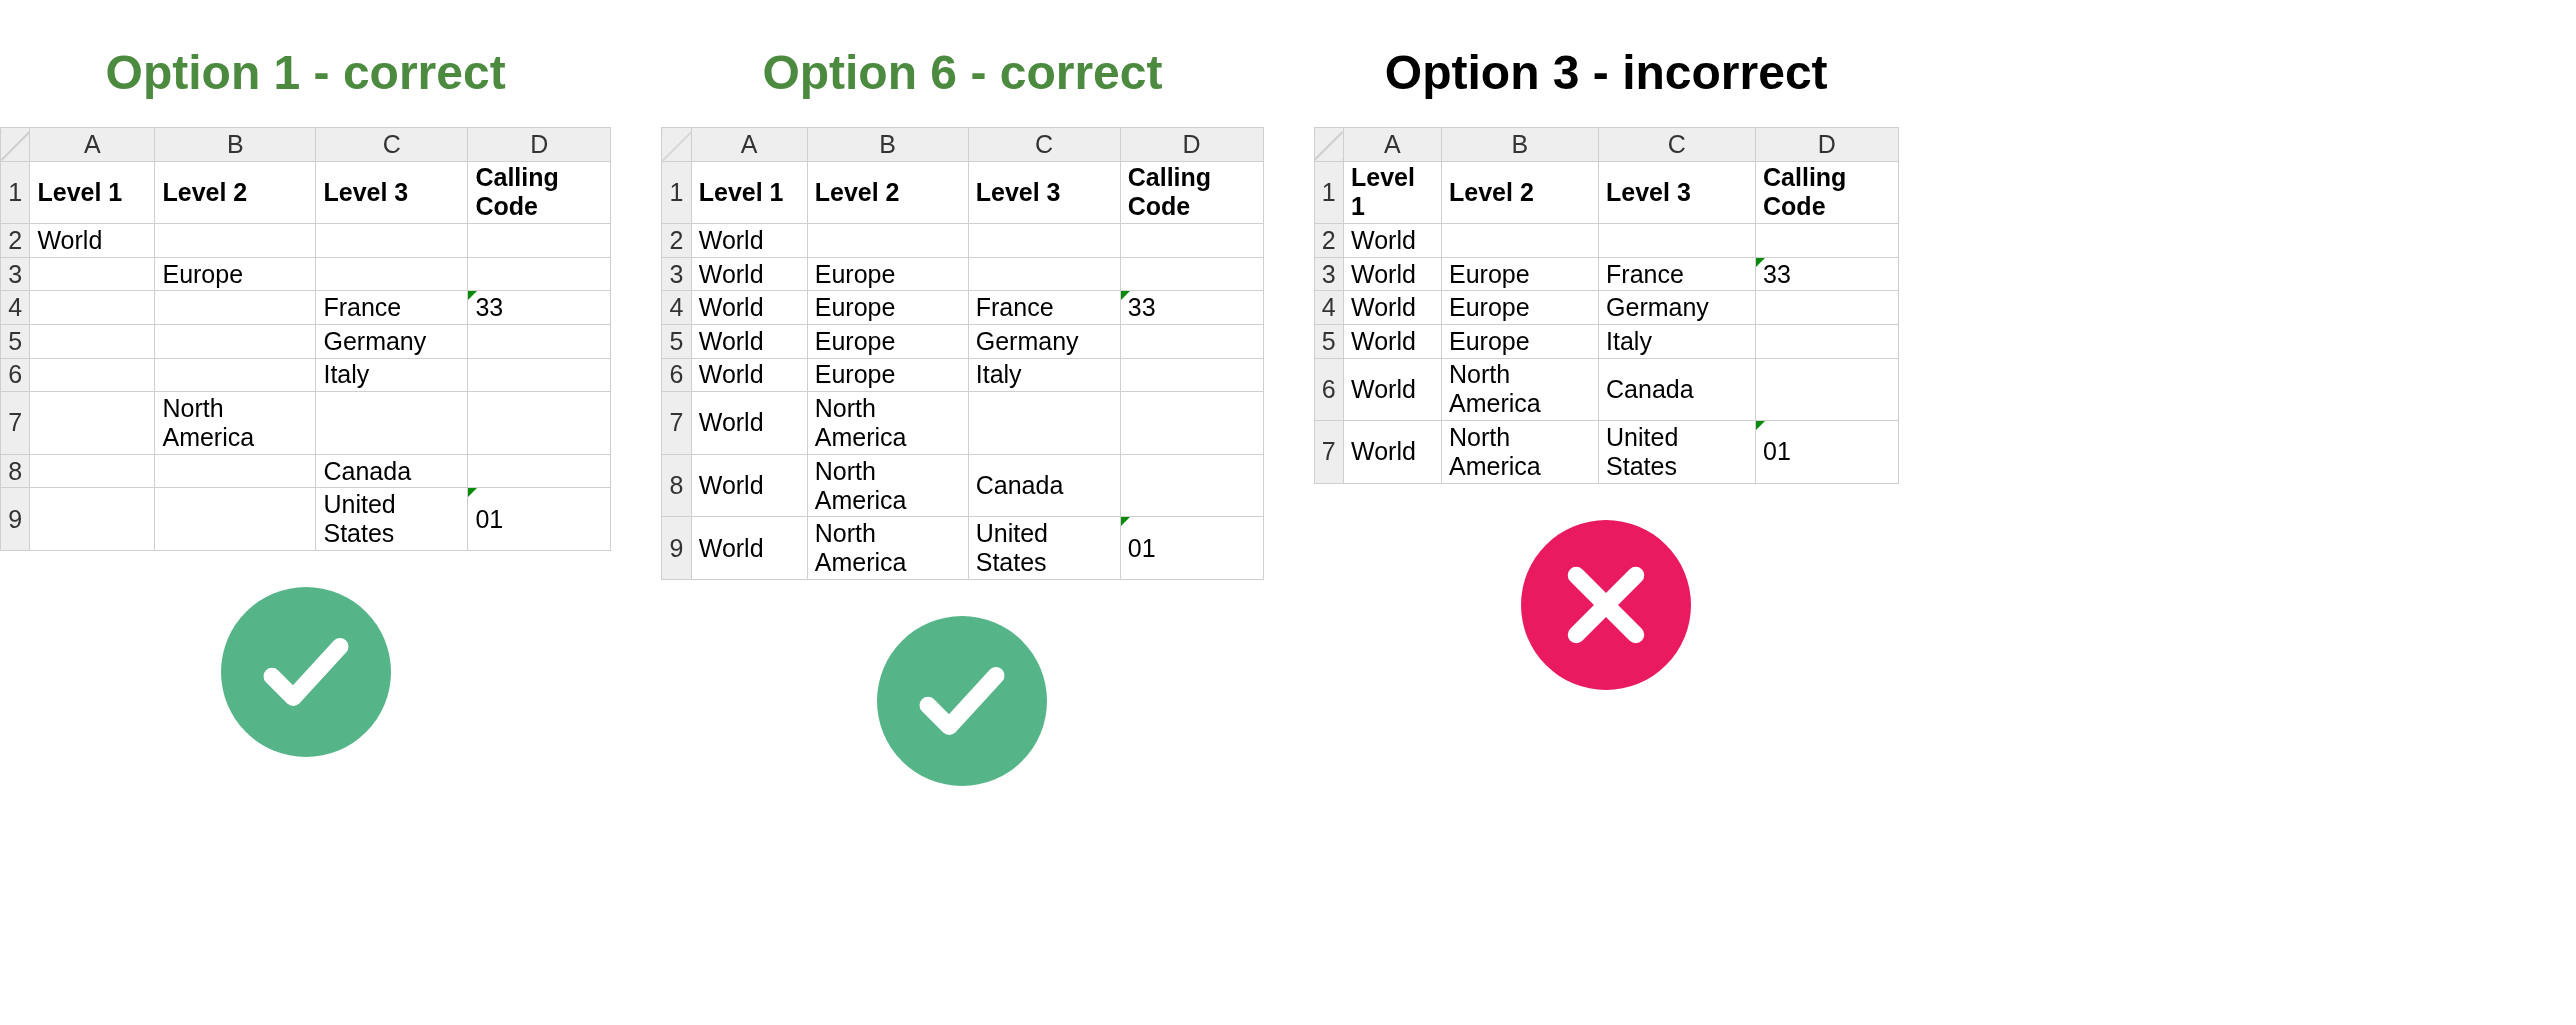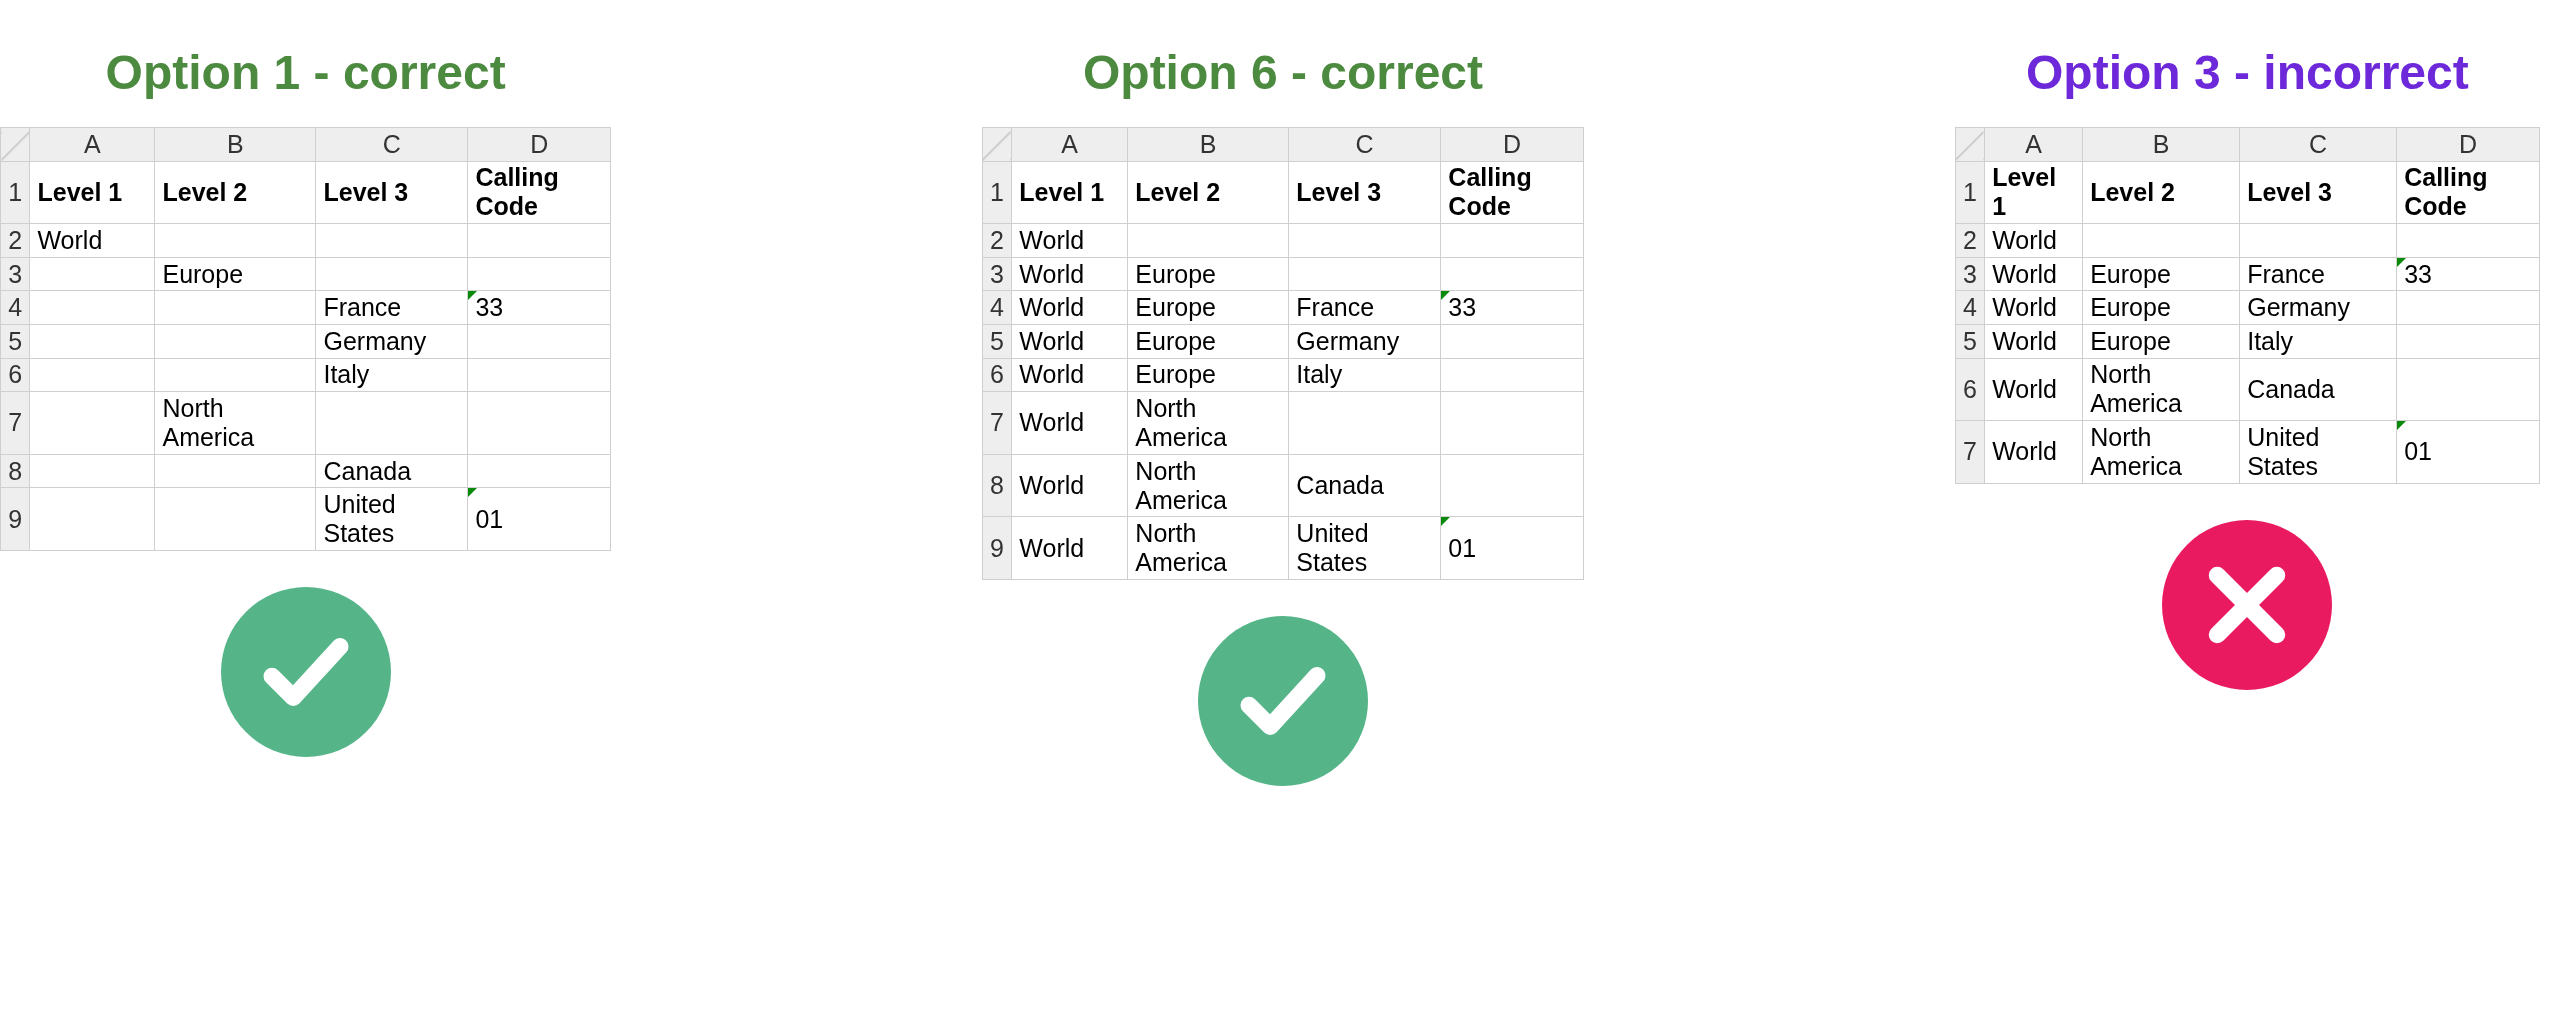--- a/index.html
+++ b/index.html
@@ -6,37 +6,36 @@
     margin: 0;
     padding: 0;
     background: #ffffff;
     font-family: "Segoe UI", Arial, sans-serif;
     width: 2576px;
     height: 1025px;
     overflow: hidden;
   }
   .page {
     display: flex;
-    gap: 76px;
+    gap: 50px;
     padding: 45px 36px 0 0;
-    justify-content: space-between;
   }
   .option {
     display: flex;
     flex-direction: column;
     align-items: center;
   }
   .option-title {
     font-size: 48px;
     font-weight: 700;
     margin-bottom: 27px;
     white-space: nowrap;
   }
   .title-green { color: #4c8a3f; }
-  .title-red   { color: #6d28d9; }
+  .title-red   { color: #000000; }
 
   
   table.sheet {
     border-collapse: collapse;
     font-size: 25px;
     color: #000;
     background: #fff;
   }
   table.sheet th, table.sheet td {
     border: 0.9px solid #cfcfcf;

